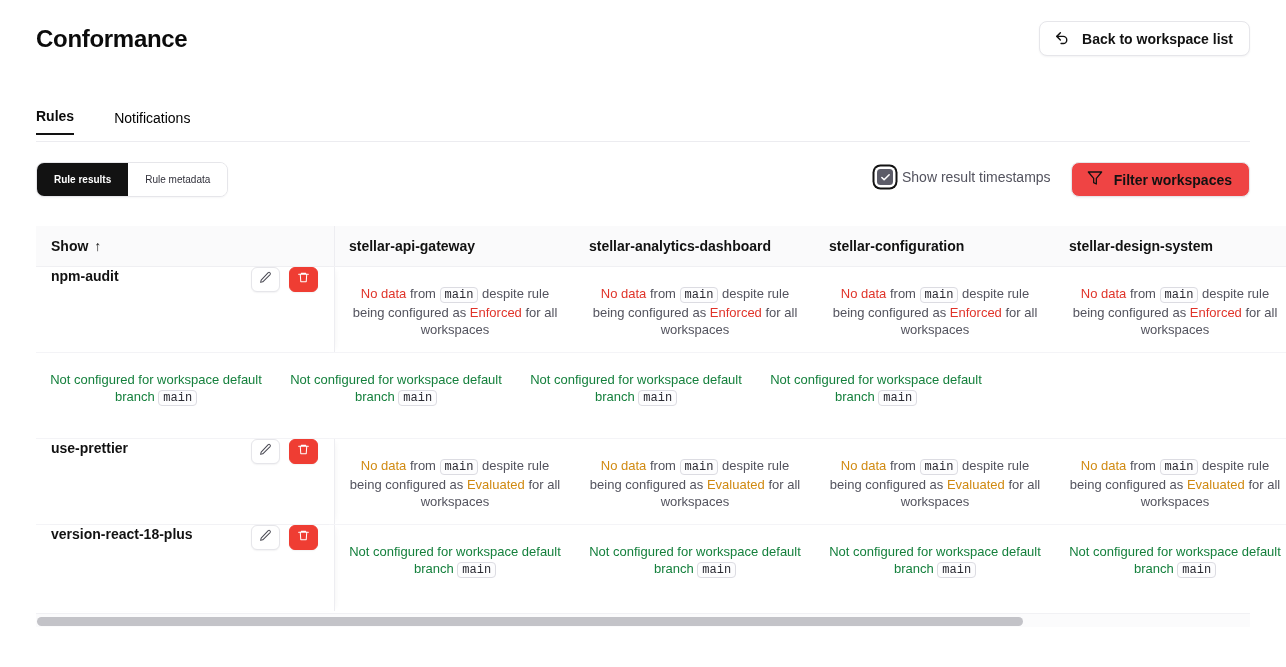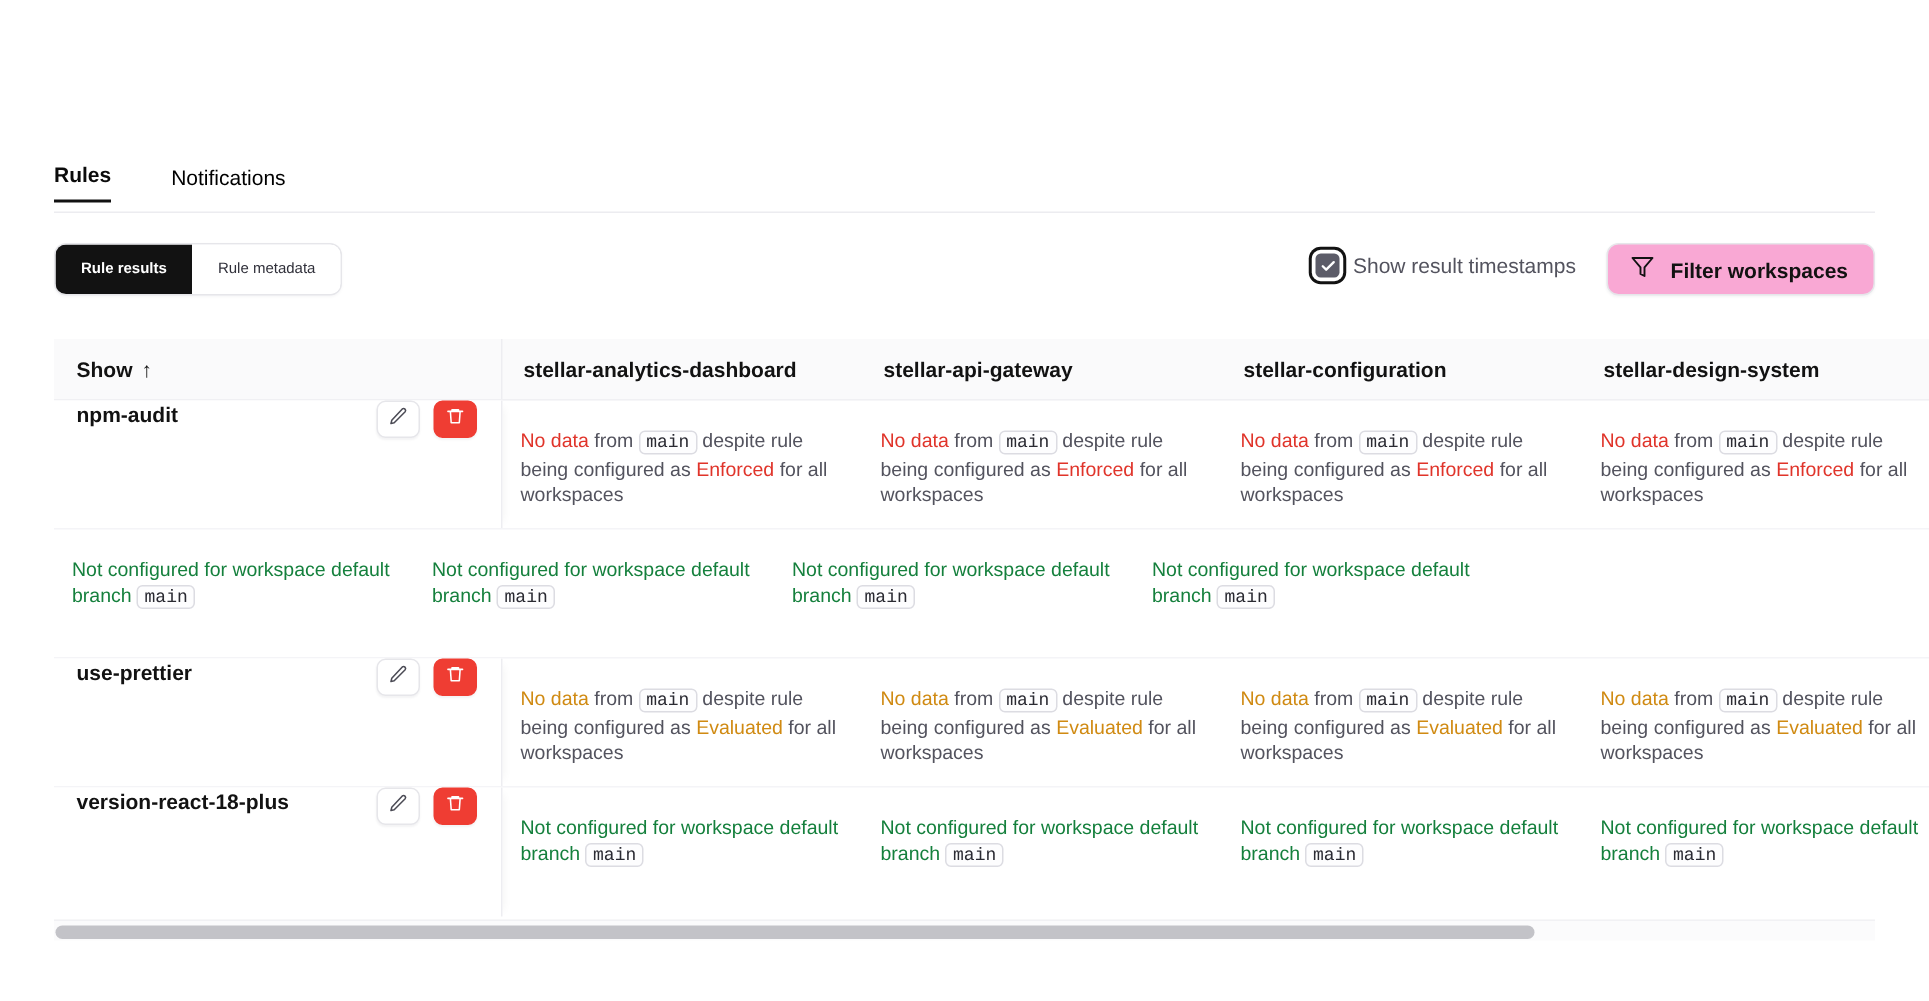--- a/index.html
+++ b/index.html
@@ -71,21 +71,21 @@
     box-shadow: 0 0 0 2.5px #ffffff, 0 0 0 4.5px #121212;
     margin-left: 3px;
   }
   .cbox svg { display: block; }
   .timestamps-label { font-size: 14px; color: #53535e; }
 
   .filter-btn {
     position: absolute; right: 36px; top: 162px;
     display: flex; align-items: center; gap: 11px;
     height: 35px; padding: 0 17px 0 15px;
-    background: #f9a8d4; border: 1px solid #e6e6ea; border-radius: 8px;
+    background: #ef4444; border: 1px solid #e6e6ea; border-radius: 8px;
     box-shadow: 0 1px 2px rgba(16,24,40,.05);
     font-size: 14px; font-weight: bold; color: #121212; cursor: pointer;
     white-space: nowrap;
   }
 
   
   .table-wrap {
     position: absolute; left: 36px; top: 226px;
     width: 1250px; height: 386px;
     overflow: hidden; background: #fff;
@@ -106,21 +106,21 @@
     flex: 0 0 299px; position: sticky; left: 0; z-index: 3;
     background: #fafafb; padding-left: 15px;
     border-right: 1px solid #ededf1;
   }
   .tbody { position: relative; }
   .tr { display: flex; min-height: 86px; border-bottom: 1px solid #f4f4f7; }
   .tr:last-child { border-bottom: none; }
   .td {
     flex: 0 0 240px; padding: 18px 12px 0 12px;
     font-size: 13px; line-height: 1.32; color: #53535e;
-    text-align: left;
+    text-align: center;
   }
   .td.rule-col {
     flex: 0 0 299px; position: sticky; left: 0; z-index: 2;
     background: #ffffff; border-right: 1px solid #ededf1;
     display: flex; align-items: flex-start; justify-content: space-between;
     text-align: left; padding: 0 16px 0 15px;
     box-shadow: 4px 0 6px -4px rgba(16,24,40,.055);
   }
   .rule-name { font-size: 14px; font-weight: bold; color: #121212; }
   .rule-actions { display: flex; align-items: center; gap: 9px; }
@@ -150,20 +150,32 @@
   .hscroll-thumb {
     position: absolute; left: 1px; top: 3px; width: 986px; height: 9px;
     background: #c3c3c8; border-radius: 5px;
   }
 </style>
 </head>
 <body>
 
 <div class="page">
 
+  <div class="page-header">
+    <div class="page-title">Conformance</div>
+    <div class="back-btn">
+      <span>
+        <svg width="17" height="17" viewBox="0 0 24 24" fill="none" stroke="#121212" stroke-width="2" stroke-linecap="round" stroke-linejoin="round">
+          <polyline points="9 4 4 9 9 14"></polyline>
+          <path d="M4 9h9a5 5 0 0 1 0 10h-3"></path>
+        </svg>
+      </span>
+      <span>Back to workspace list</span>
+    </div>
+  </div>
 
   <div class="tabs">
     <button class="tab active">Rules</button>
     <button class="tab">Notifications</button>
   </div>
   <div class="tabs-rule"></div>
 
   <div class="segmented">
     <button class="seg-btn active">Rule results</button>
     <button class="seg-btn">Rule metadata</button>
@@ -187,22 +199,22 @@
     <span>Filter workspaces</span>
   </div>
 
   <div class="table-wrap">
     <div class="table">
       <div class="thead">
         <div class="th rule-col">
           <span>Show</span>
           <span style="margin-left:6px;font-weight:normal;">↑</span>
         </div>
+        <div class="th">stellar-api-gateway</div>
         <div class="th">stellar-analytics-dashboard</div>
-        <div class="th">stellar-api-gateway</div>
         <div class="th">stellar-configuration</div>
         <div class="th">stellar-design-system</div>
       </div>
       <div class="tbody" id="tbody">
           <div class="tr">
             <div class="td rule-col">
               <span class="rule-name">npm-audit</span>
               <span class="rule-actions">
                 <span class="icon-btn">
                   <span><svg width="13" height="13" viewBox="0 0 24 24" fill="none" stroke="#4b4b55" stroke-width="1.9" stroke-linecap="round" stroke-linejoin="round">

